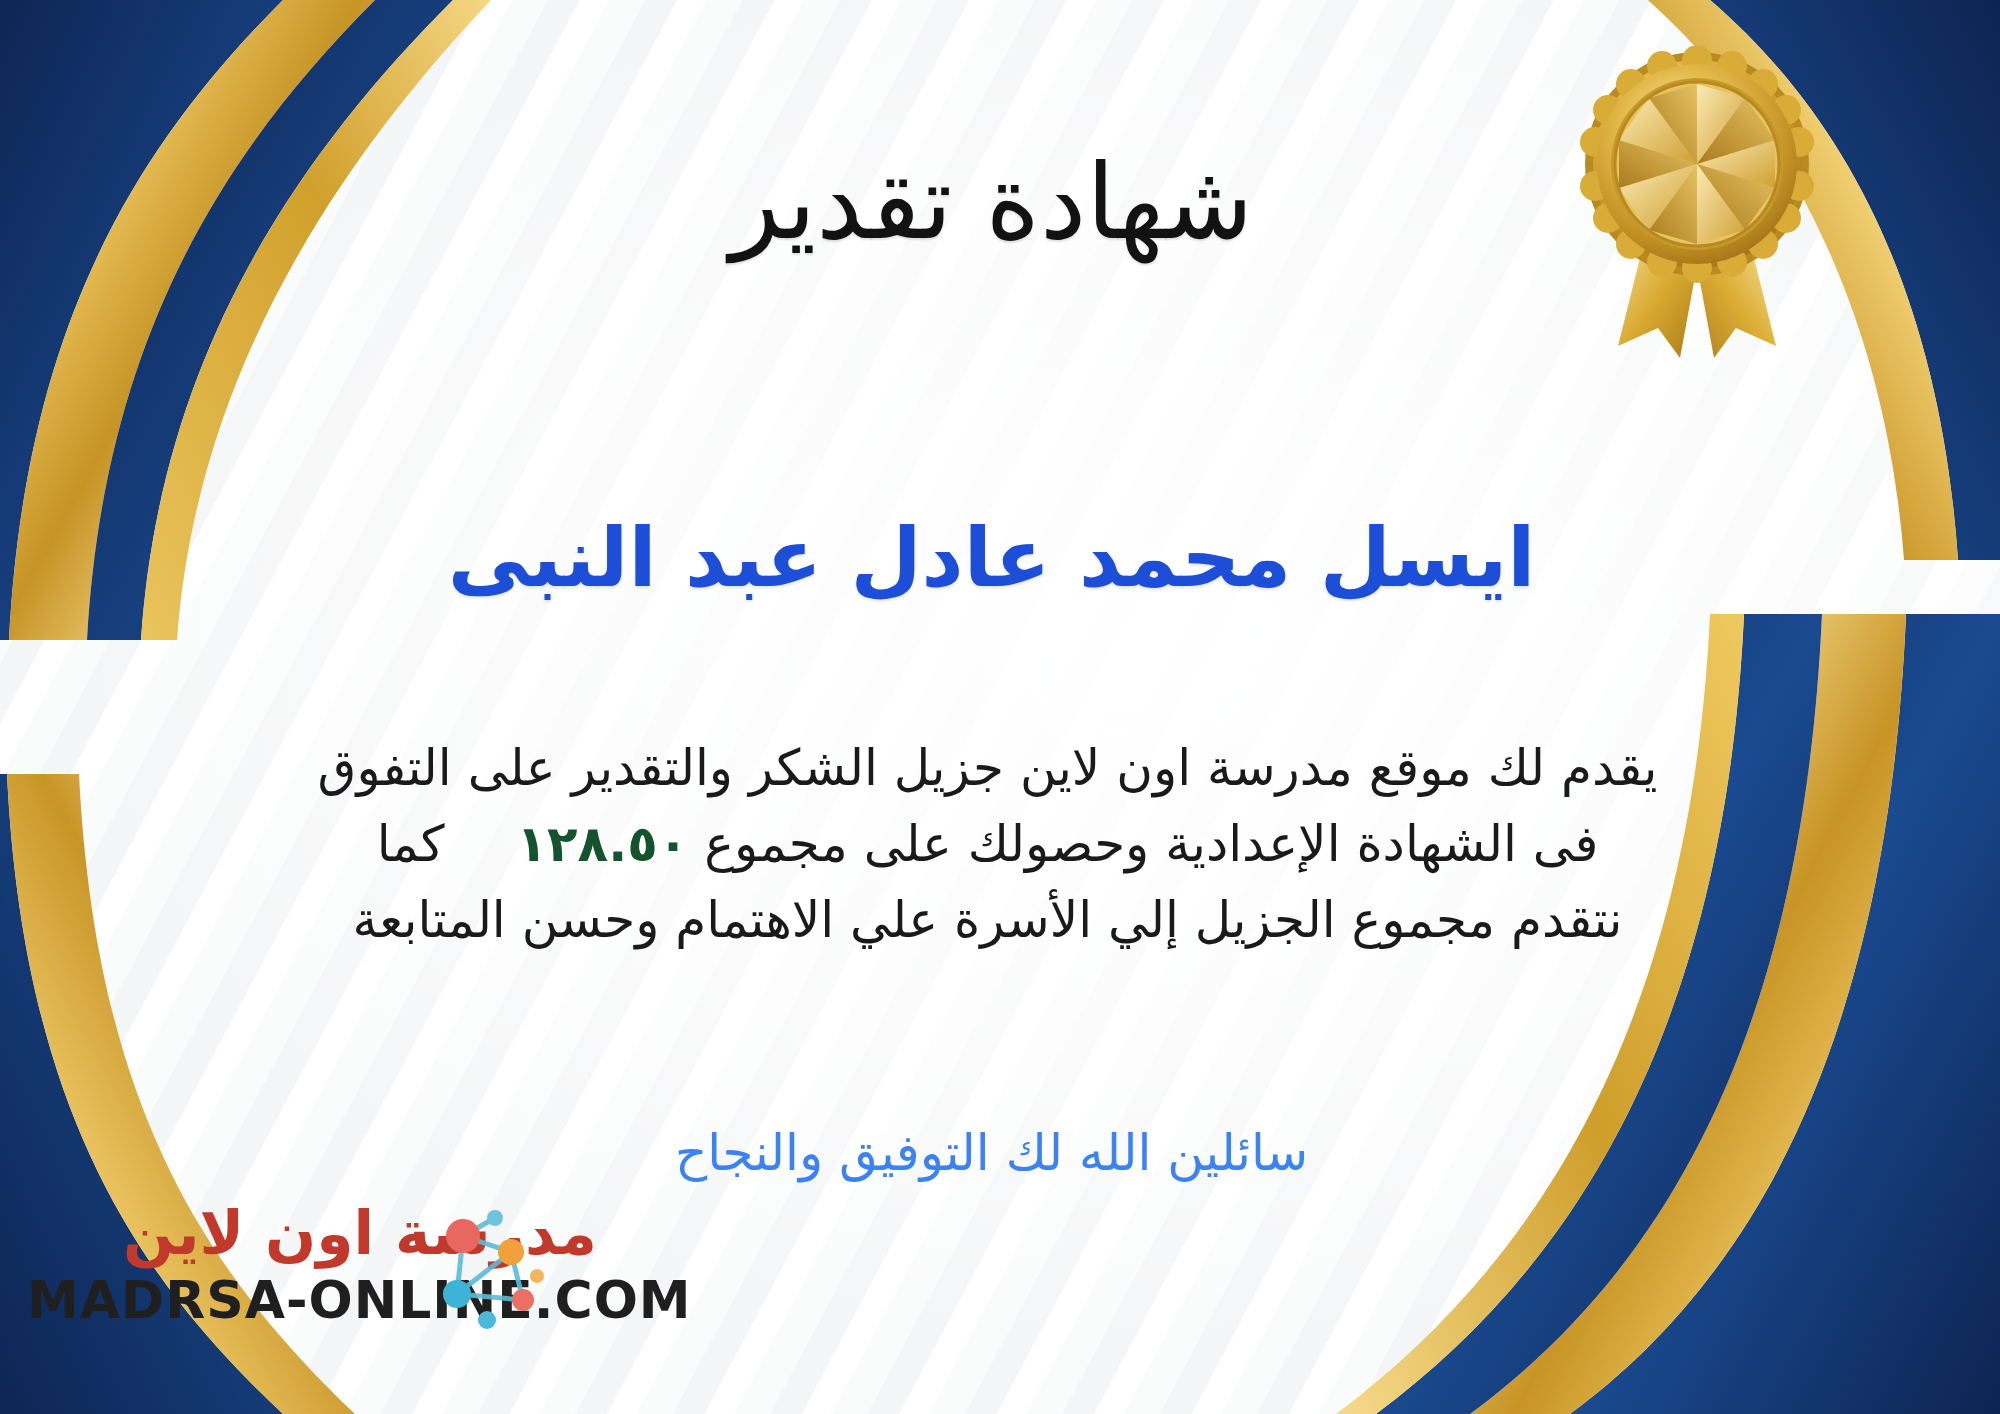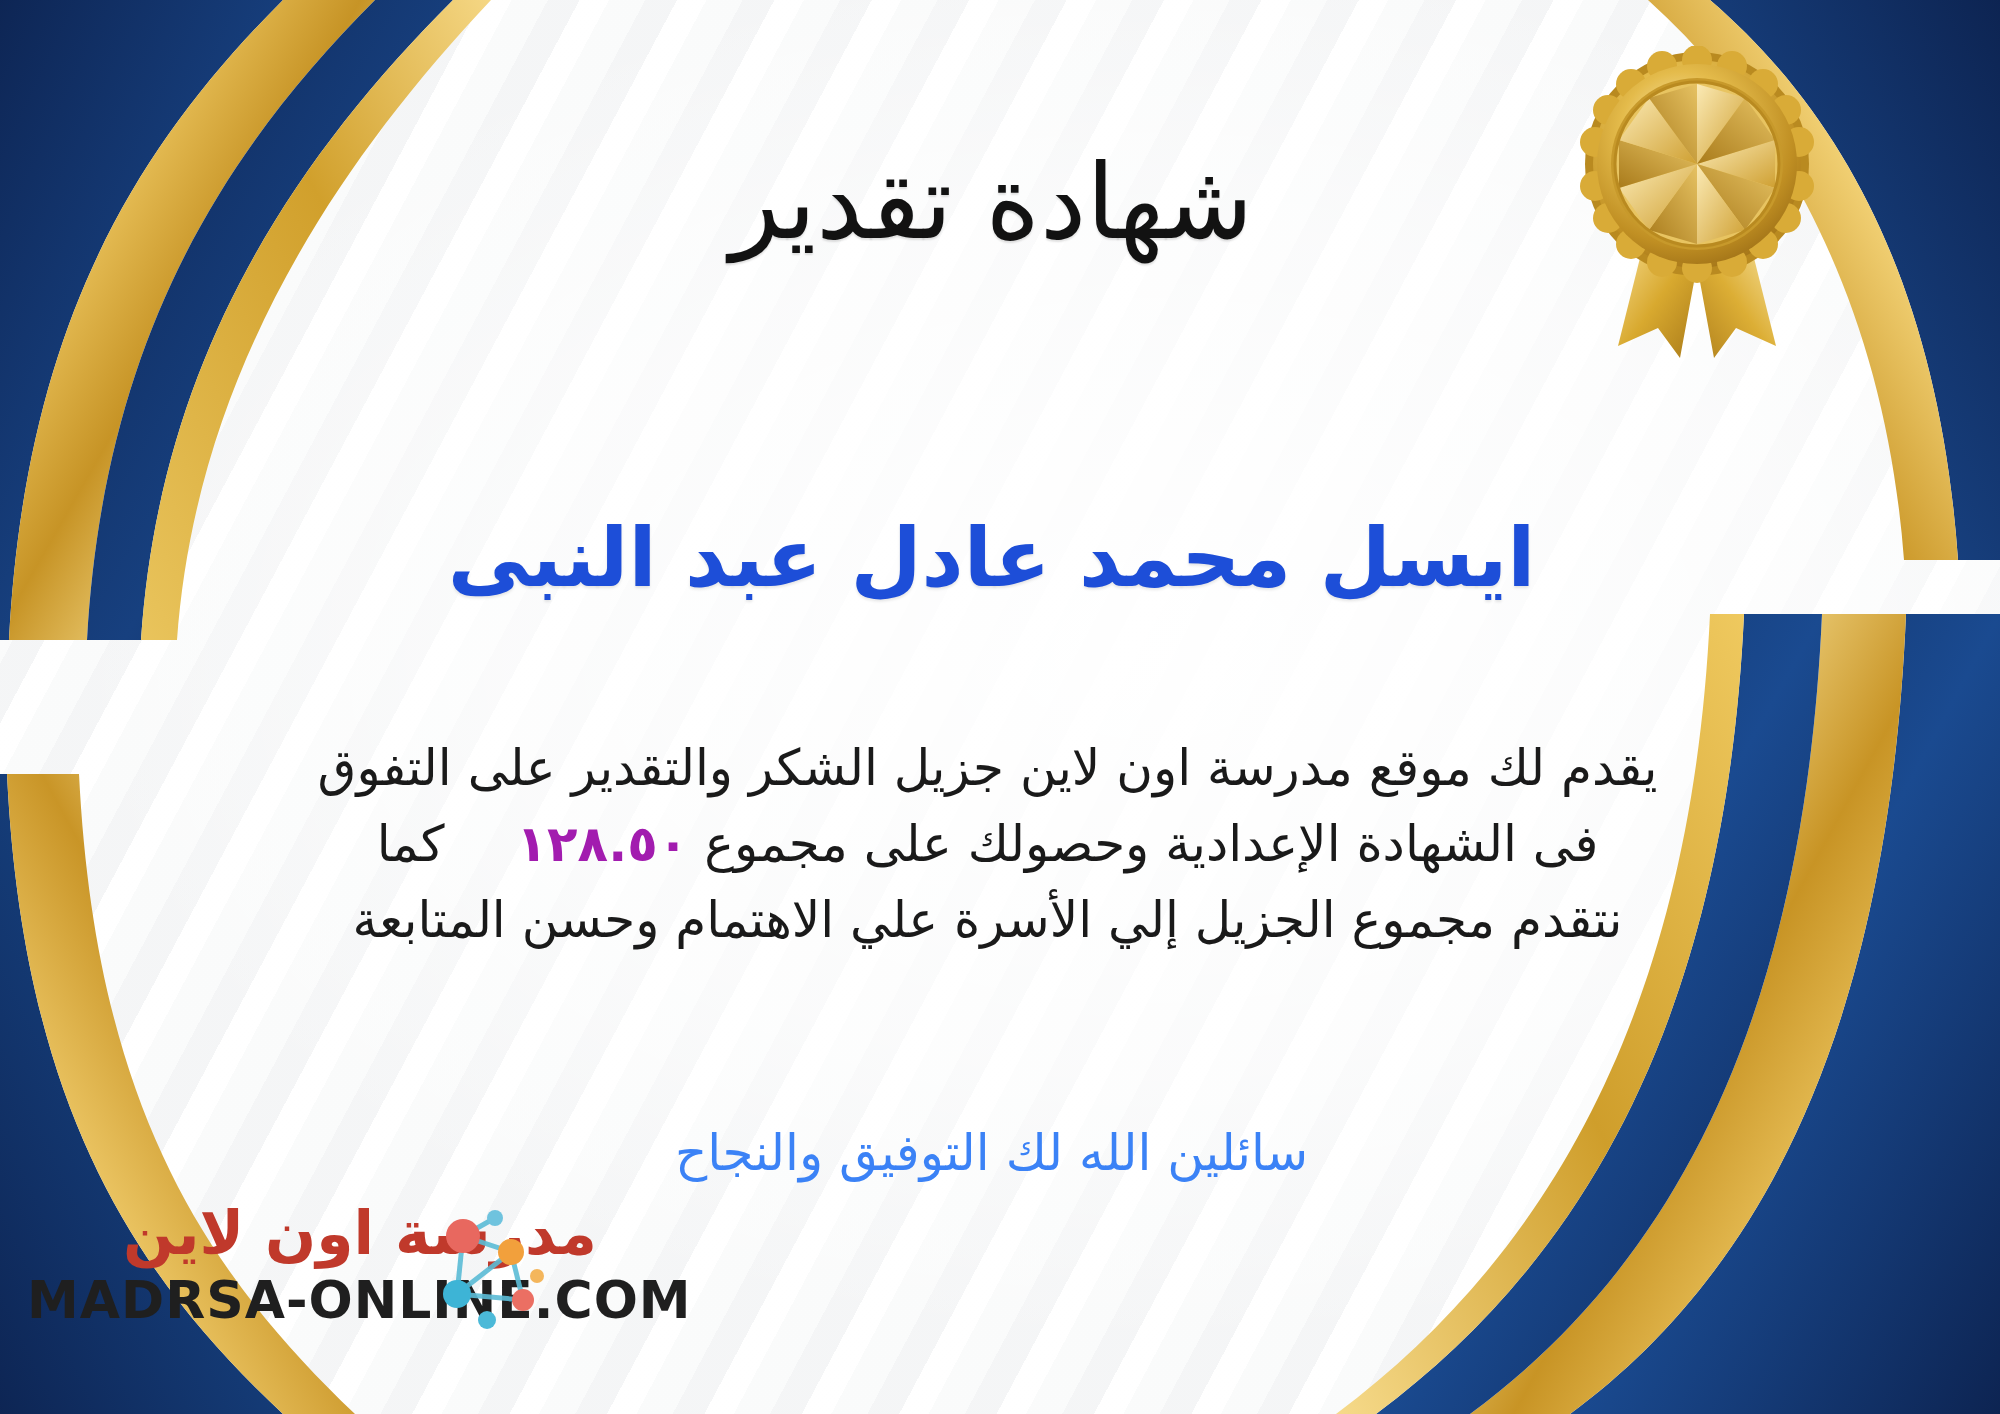--- a/index.html
+++ b/index.html
@@ -85,21 +85,21 @@
   .body-block{
     position:absolute;
     top:730px;left:62px;right:70px;
     font-size:50px;
     font-weight:400;
     color:#1a1a1a;
     line-height:1.52;
   }
   .body-line{display:block;white-space:nowrap;}
   .score{
-    color:#a21caf;
+    color:#14532d;
     font-weight:600;
     padding:0 16px;
     letter-spacing:2px;
   }
   .gap{display:inline-block;width:56px;}
 
   .closing{
     position:absolute;
     top:1118px;left:0;right:0;
     font-size:50px;

